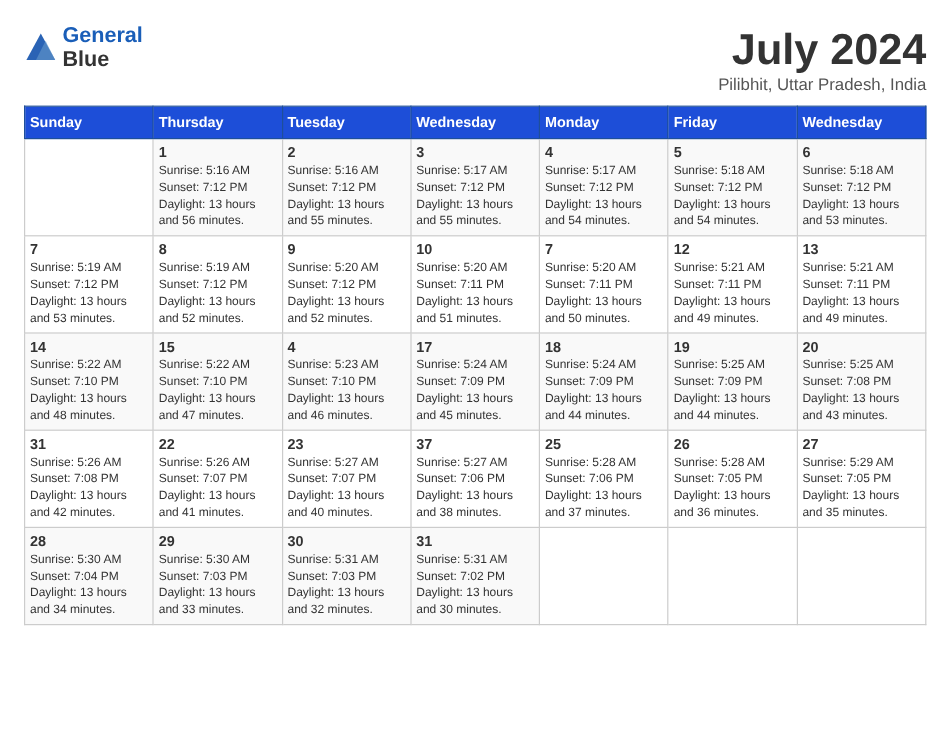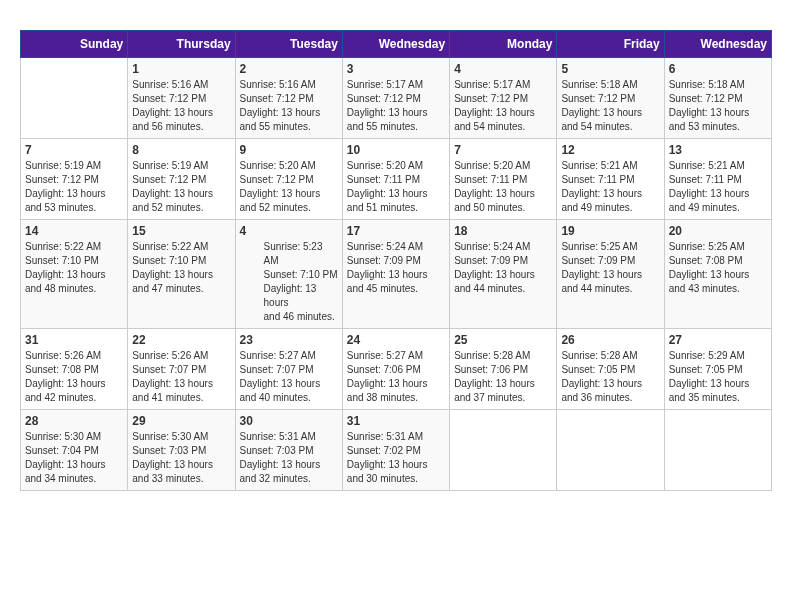--- a/index.html
+++ b/index.html
@@ -45,24 +45,24 @@
     .location {
       font-size: 14px;
       color: #555;
     }
     table {
       width: 100%;
       border-collapse: collapse;
       font-size: 11px;
     }
     thead tr th {
-      background-color: #4c1d95;
+      background-color: #1d4ed8;
       color: #fff;
       padding: 6px 4px;
-      text-align: right;
+      text-align: left;
       font-size: 12px;
       font-weight: bold;
       border: 1px solid #1e4f9a;
     }
     tbody tr td {
       border: 1px solid #ccc;
       padding: 4px;
       vertical-align: top;
       width: calc(100% / 7);
       height: 80px;
@@ -84,20 +84,34 @@
       line-height: 1.4;
     }
     .empty-cell {
       background: #fff !important;
     }
   </style>
 </head>
 <body>
 
 <div class="header-area">
+  <div class="logo">
+    <svg class="logo-icon" viewBox="0 0 28 28">
+      <polygon points="14,2 26,24 2,24" fill="#2a63b5"></polygon>
+      <polygon points="18,8 26,24 10,24" fill="#6699cc" opacity="0.6"></polygon>
+    </svg>
+    <div class="logo-text">
+      <div><span>General</span></div>
+      <div>Blue</div>
+    </div>
+  </div>
+  <div class="title-area">
+    <div class="month-year">July 2024</div>
+    <div class="location">Pilibhit, Uttar Pradesh, India</div>
+  </div>
 </div>
 
 <table>
   <thead>
     <tr>
     <th>Sunday</th>
         <th>Thursday</th>
         <th>Tuesday</th>
         <th>Wednesday</th>
         <th>Monday</th>
@@ -212,21 +226,21 @@
         </td>
         <td>
           <span class="day-number">15</span>
           <div class="day-info" style="white-space: pre-line;">Sunrise: 5:22 AM
 Sunset: 7:10 PM
 Daylight: 13 hours
 and 47 minutes.</div>
         </td>
         <td>
           <span class="day-number">4</span>
-          <div class="day-info" style="white-space: pre-line; margin-left: 24px;">Sunrise: 5:23 AM
+          <div class="day-info" style="white-space: pre-line;">Sunrise: 5:23 AM
 Sunset: 7:10 PM
 Daylight: 13 hours
 and 46 minutes.</div>
         </td>
         <td>
           <span class="day-number">17</span>
           <div class="day-info" style="white-space: pre-line;">Sunrise: 5:24 AM
 Sunset: 7:09 PM
 Daylight: 13 hours
 and 45 minutes.</div>
@@ -269,21 +283,21 @@
 and 41 minutes.</div>
         </td>
         <td>
           <span class="day-number">23</span>
           <div class="day-info" style="white-space: pre-line;">Sunrise: 5:27 AM
 Sunset: 7:07 PM
 Daylight: 13 hours
 and 40 minutes.</div>
         </td>
         <td>
-          <span class="day-number">24</span>
+          <span class="day-number">37</span>
           <div class="day-info" style="white-space: pre-line;">Sunrise: 5:27 AM
 Sunset: 7:06 PM
 Daylight: 13 hours
 and 38 minutes.</div>
         </td>
         <td>
           <span class="day-number">25</span>
           <div class="day-info" style="white-space: pre-line;">Sunrise: 5:28 AM
 Sunset: 7:06 PM
 Daylight: 13 hours

